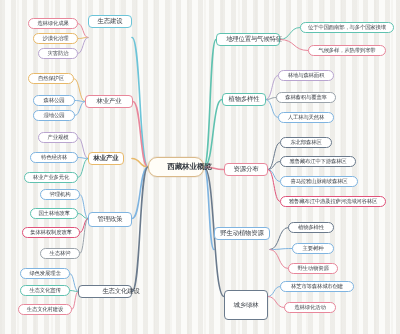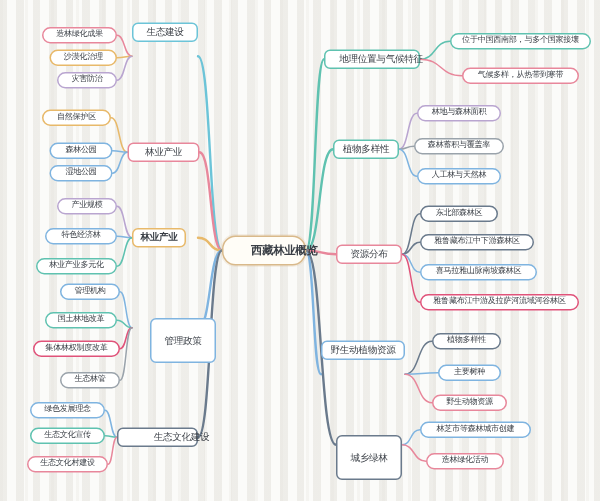--- a/index.html
+++ b/index.html
@@ -124,21 +124,21 @@
       </div>
       <div class="node leaf" style="left: 30px; top: 208px; width: 48px; height: 11px; border-color: rgb(95, 194, 176);">
         <span class="lbl">国土林地改革</span>
       </div>
       <div class="node leaf" style="left: 22px; top: 227px; width: 58px; height: 11px; border-color: rgb(224, 83, 122);">
         <span class="lbl">集体林权制度改革</span>
       </div>
       <div class="node leaf" style="left: 40px; top: 248px; width: 40px; height: 11px; border-color: rgb(154, 163, 171);">
         <span class="lbl">生态林管</span>
       </div>
-      <div class="node main" style="left: 100px; top: 212px; width: 44px; height: 30px; border-color: rgb(127, 180, 224);">
+      <div class="node main" style="left: 88px; top: 212px; width: 44px; height: 15px; border-color: rgb(127, 180, 224);">
         <span class="lbl">管理政策</span>
       </div>
       <div class="node leaf" style="left: 20px; top: 268px; width: 50px; height: 11px; border-color: rgb(127, 180, 224);">
         <span class="lbl">绿色发展理念</span>
       </div>
       <div class="node leaf" style="left: 20px; top: 285px; width: 50px; height: 11px; border-color: rgb(95, 194, 176);">
         <span class="lbl">生态文化宣传</span>
       </div>
       <div class="node leaf" style="left: 18px; top: 304px; width: 54px; height: 11px; border-color: rgb(232, 135, 155);">
         <span class="lbl">生态文化村建设</span>

